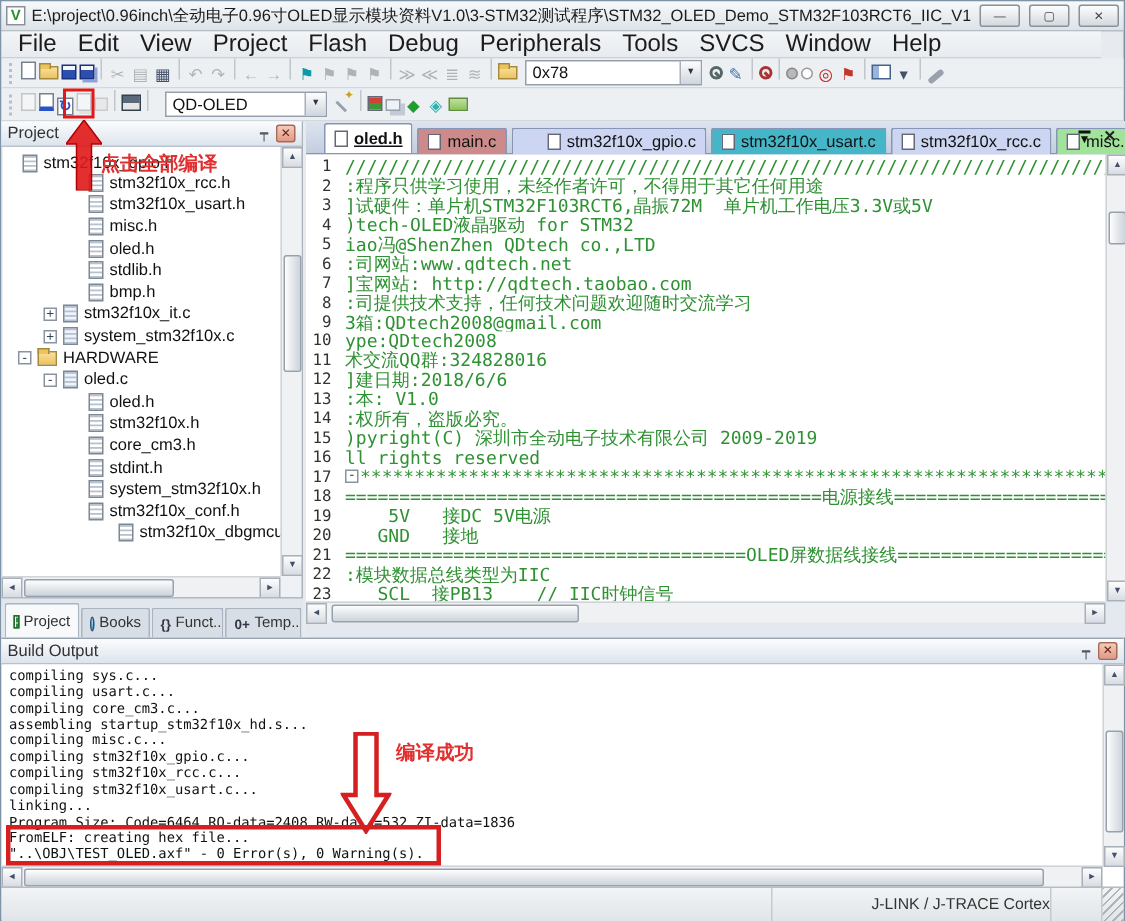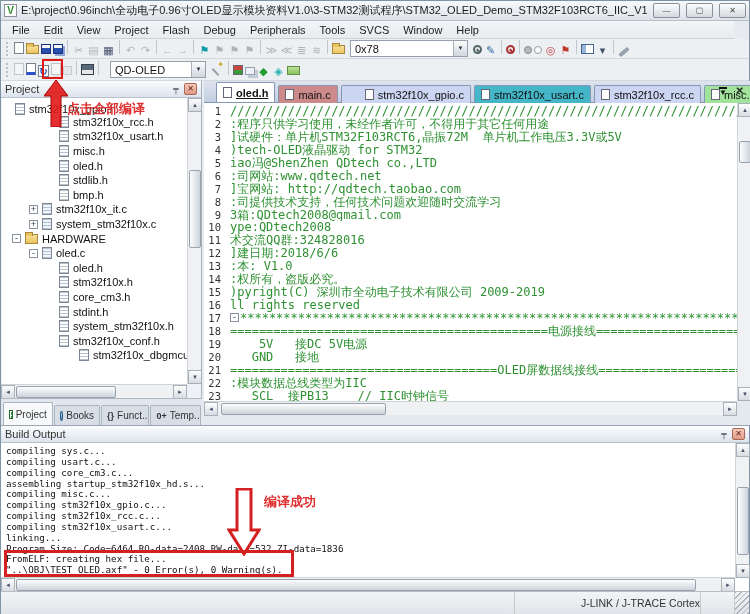--- a/index.html
+++ b/index.html
@@ -12,21 +12,21 @@
     display:flex; align-items:center; padding:0 3px; gap:4px; }
   #appicon { width:13px; height:13px; background:#fff; border:1px solid #8a9098;
     color:#2e8f2e; font-size:10px; font-weight:bold; line-height:11px; text-align:center; }
   #wtitle { flex:1; font-size:11px; color:#1b1b1b; white-space:nowrap; overflow:hidden; }
   .wb { width:27px; height:15px; background:linear-gradient(#fdfdfd,#d4d9df); border:1px solid #8a9098;
     border-radius:2px; font-size:8px; color:#444; text-align:center; line-height:13px; margin-left:2px; }
 
   
   #menubar { position:absolute; left:0; top:20px; right:15px; height:18px;
     background:linear-gradient(#f3f5f7,#e7ebef); border-bottom:1px solid #ccd1d6;
-    display:flex; align-items:center; font-size:11px; color:#1b1b1b; padding-left:4px; }
+    display:flex; align-items:center; font-size:16px; color:#1b1b1b; padding-left:4px; }
   .mi { padding:2px 7px; }
 
   
   .toolbar { position:absolute; left:0; right:0; background:#edf0f3; border-bottom:1px solid #d4d8dc;
     display:flex; align-items:center; padding-left:5px; }
   #tb1 { top:38px; height:20px; }
   #tb2 { top:58px; height:22px; }
   .tgrip { width:3px; height:14px; border-left:2px dotted #b9bfc6; margin-right:4px; }
   .tbi { display:inline-flex; align-items:center; justify-content:center; width:13px; height:15px;
     font-size:11px; color:#44506a; margin:0 1px; position:relative; }
@@ -55,21 +55,21 @@
   .k-wand { width:13px; height:13px; } 
   .k-wand::before { content:"✦"; position:absolute; top:-2px; right:0; font-size:8px; color:#caa21e; }
   .k-wand::after { content:""; position:absolute; left:0; bottom:2px; width:9px; height:2px; background:#98a0ac; transform:rotate(45deg); }
   .k-ram { width:10px; height:10px; border:1px solid #667; background:linear-gradient(180deg,#cc4438 0 50%,#3a9a3a 50%); }
   .k-layers { width:10px; height:8px; background:#eef2f8; border:1px solid #96a0ac; box-shadow:3px 3px 0 #c2cad6; }
   .k-pack { width:13px; height:9px; background:linear-gradient(#bfe09a,#8cc45e); border:1px solid #5e8e3e; }
   .combo { display:inline-flex; align-items:center; height:17px; background:#fff; border:1px solid #96a0ac; margin:16px 4px; }
   .cval { font-size:11px; color:#111; padding:0 4px; flex:1; white-space:nowrap; overflow:hidden; }
   .cbtn { width:14px; height:15px; background:linear-gradient(#fdfdfd,#cfd6de); border-left:1px solid #a8b0ba;
     font-size:6px; color:#334; text-align:center; line-height:15px; }
-  #addrcombo { width:118px; } #targetcombo { width:96px; margin-left:8px; }
+  #addrcombo { width:118px; } #targetcombo { width:108px; margin-left:8px; }
 
   
   .phead { position:absolute; height:17px; background:linear-gradient(#fbfcfd,#dde4ee); border-bottom:1px solid #b8c0cc;
     display:flex; align-items:center; font-size:11px; color:#333; padding:0 4px; }
   .phead .sp { flex:1; }
   .ppin { font-size:9px; color:#556; width:12px; text-align:center; }
   .pclose { width:13px; height:12px; margin-left:2px; background:linear-gradient(#f5cab8,#e09a84); border:1px solid #a86858;
     border-radius:2px; color:#5e1e14; font-size:8px; line-height:10px; text-align:center; }
 
   

